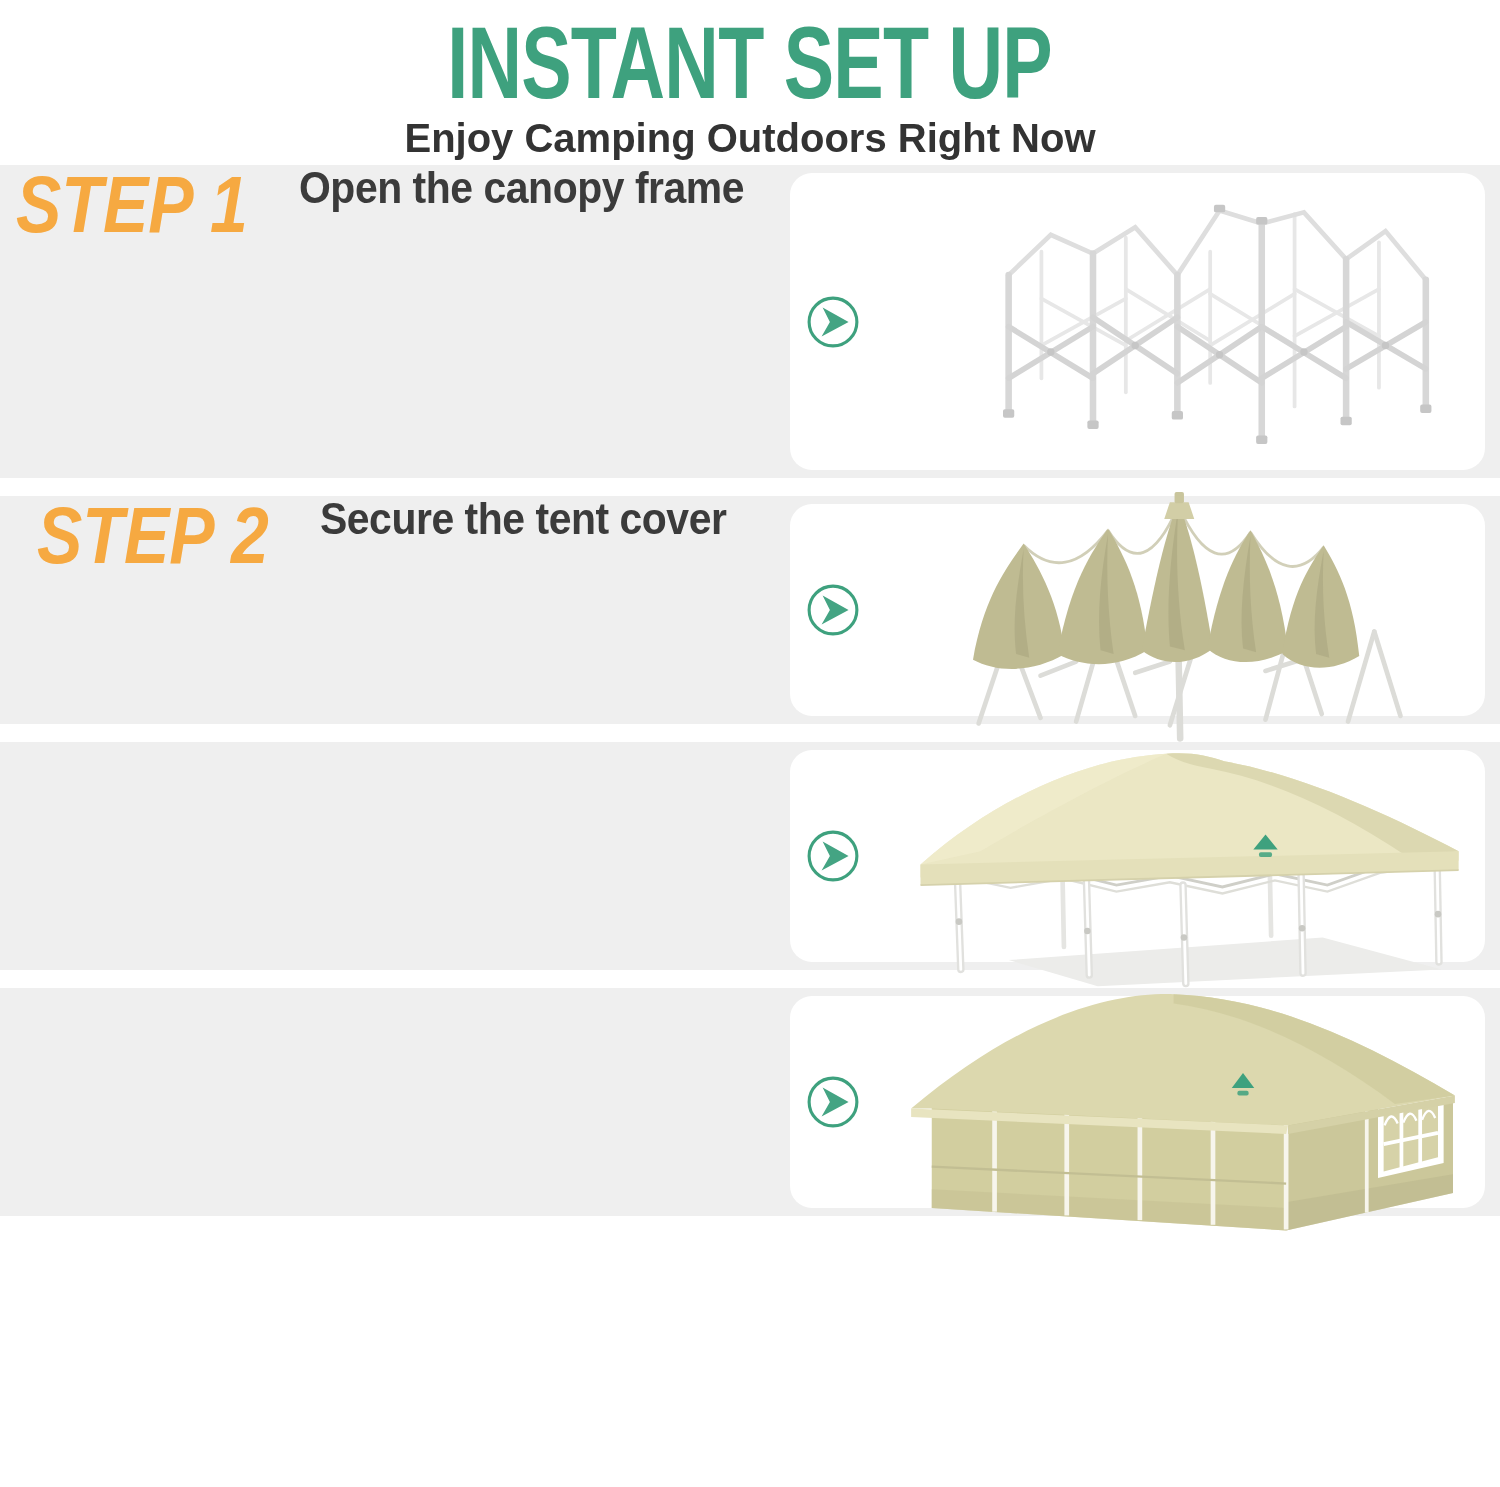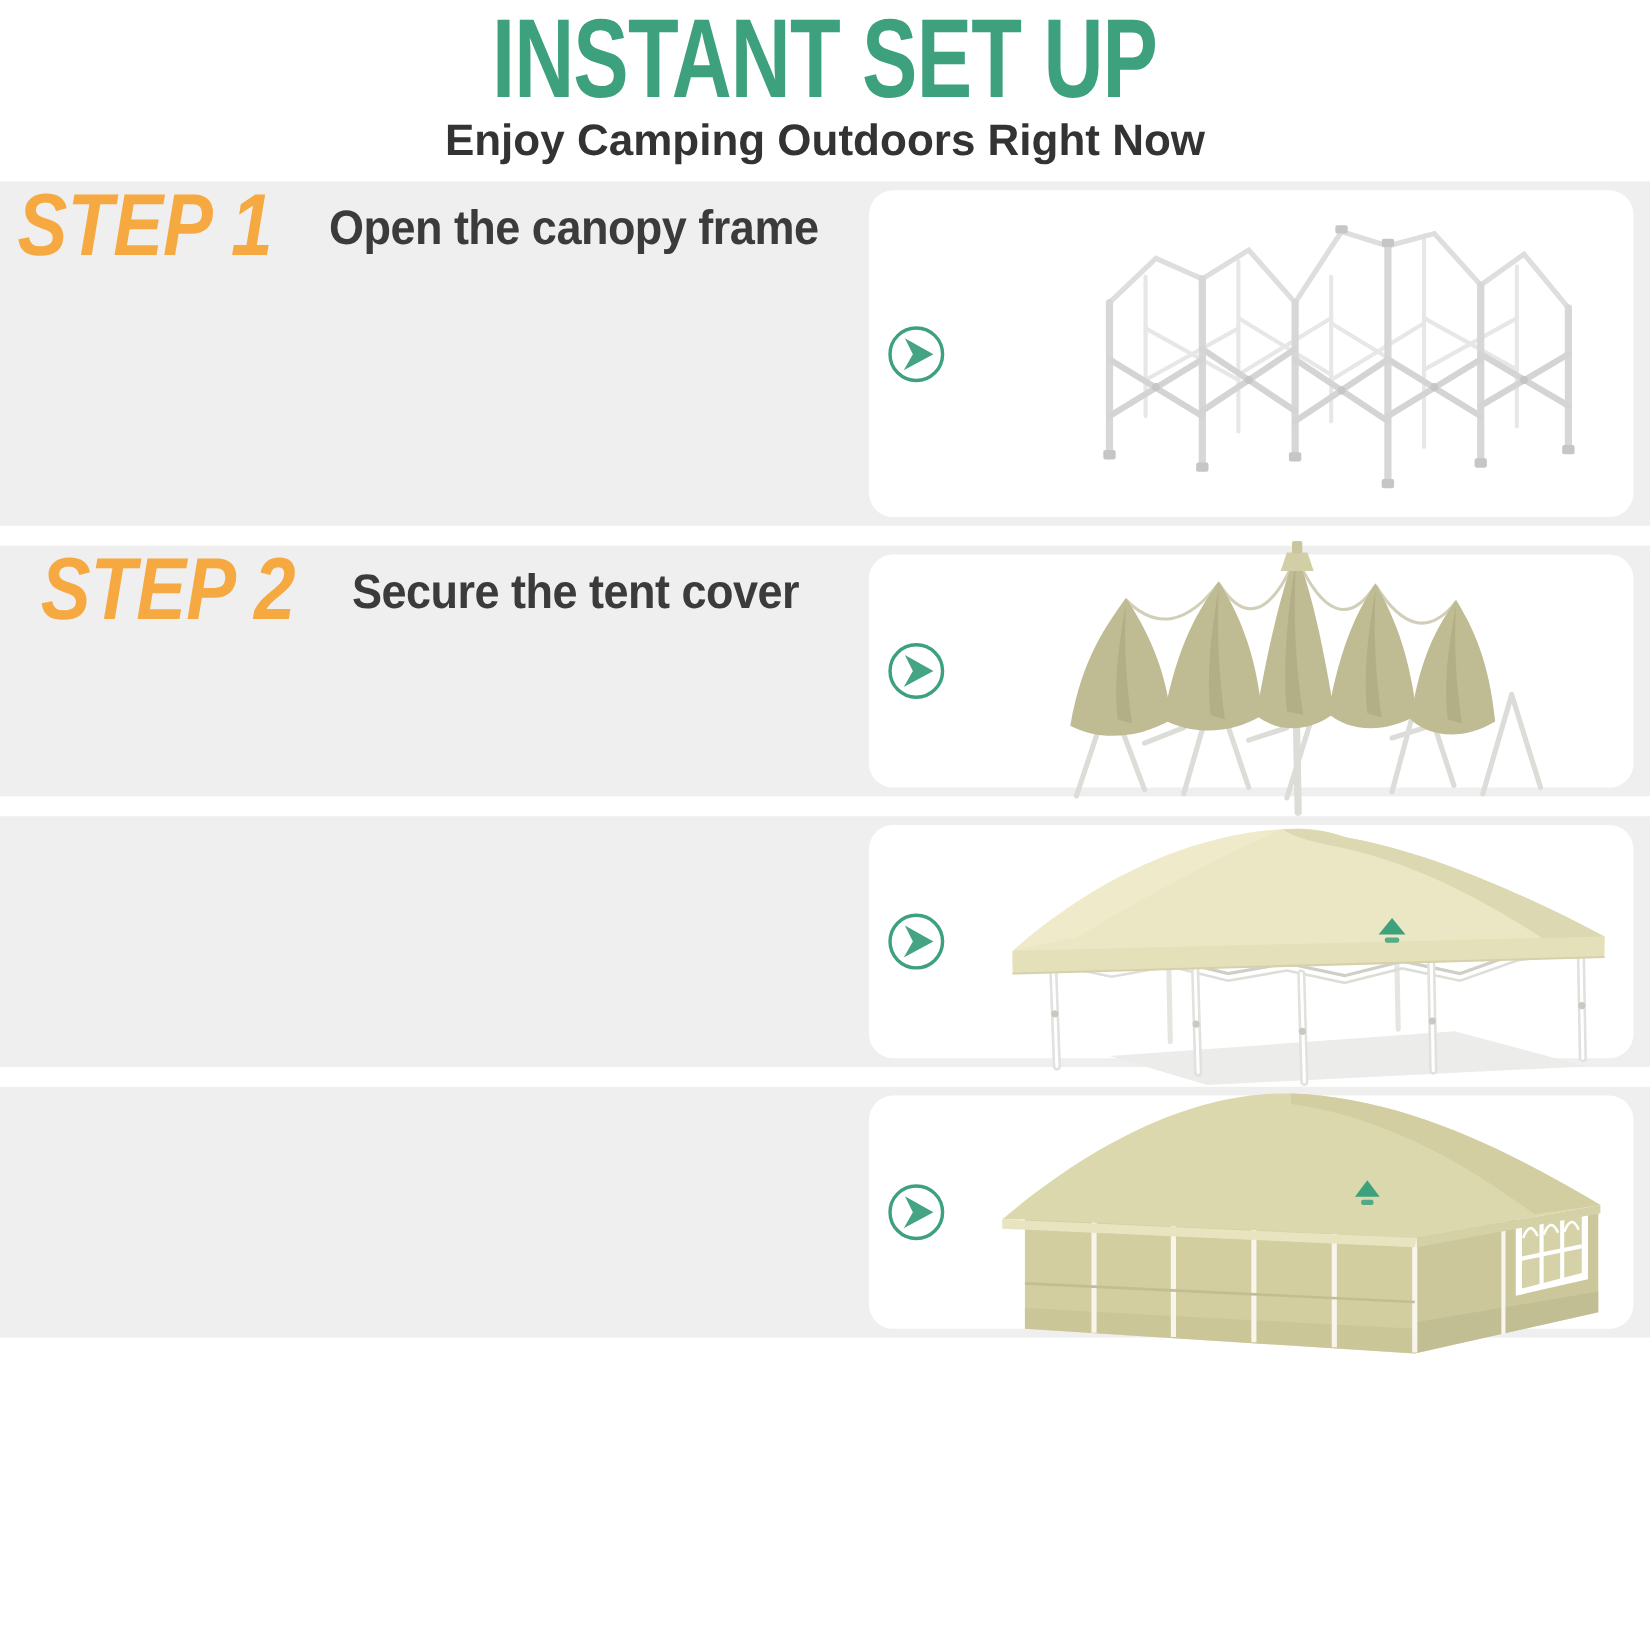--- a/index.html
+++ b/index.html
@@ -9,21 +9,21 @@
     --text-dark:#3B3B3B;
     --card-white:#FFFFFF;
   }
   html,body{margin:0;padding:0;}
   body{
     width:1500px;height:1487px;overflow:hidden;background:#fff;
     font-family:"Liberation Sans","DejaVu Sans",sans-serif;
     position:relative;
   }
   
-  .header{height:165px;text-align:center;padding-top:2px;box-sizing:border-box;}
+  .header{height:165px;text-align:center;padding-top:12px;box-sizing:border-box;}
   .title{margin:0;line-height:1;white-space:nowrap;}
   .title .cx{
     display:inline-block;
     font-size:102px;font-weight:bold;letter-spacing:-1px;
     color:var(--accent-green,#3EA17E);
     transform:scaleX(0.74);transform-origin:center;
   }
   .subtitle{
     margin:2px 0 0 0;font-size:40px;font-weight:bold;color:#333;line-height:1.1;
     white-space:nowrap;
@@ -37,21 +37,21 @@
   .text-col{
     position:absolute;left:72px;top:0;bottom:0;width:650px;
     display:flex;flex-direction:row;justify-content:center;
   }
   .step-label{line-height:1;margin-bottom:30px;white-space:nowrap;}
   .step-label .cx{
     display:inline-block;font-size:80px;font-weight:bold;font-style:italic;
     color:var(--accent-orange,#F6A941);line-height:1;
     transform:scaleX(0.85);transform-origin:left center;padding-right:10px;
   }
-  .step-desc{line-height:1;white-space:nowrap;margin-top:20px;}
+  .step-desc{line-height:1;white-space:nowrap;}
   .step-desc .cx{
     display:inline-block;font-size:44px;font-weight:bold;
     color:var(--text-dark,#3B3B3B);letter-spacing:-0.5px;line-height:1.05;
     transform:scaleX(0.93);transform-origin:left center;
   }
   .card{
     position:absolute;left:790px;right:15px;top:8px;bottom:8px;
     background:var(--card-white,#fff);border-radius:22px;
     display:flex;align-items:center;
   }

